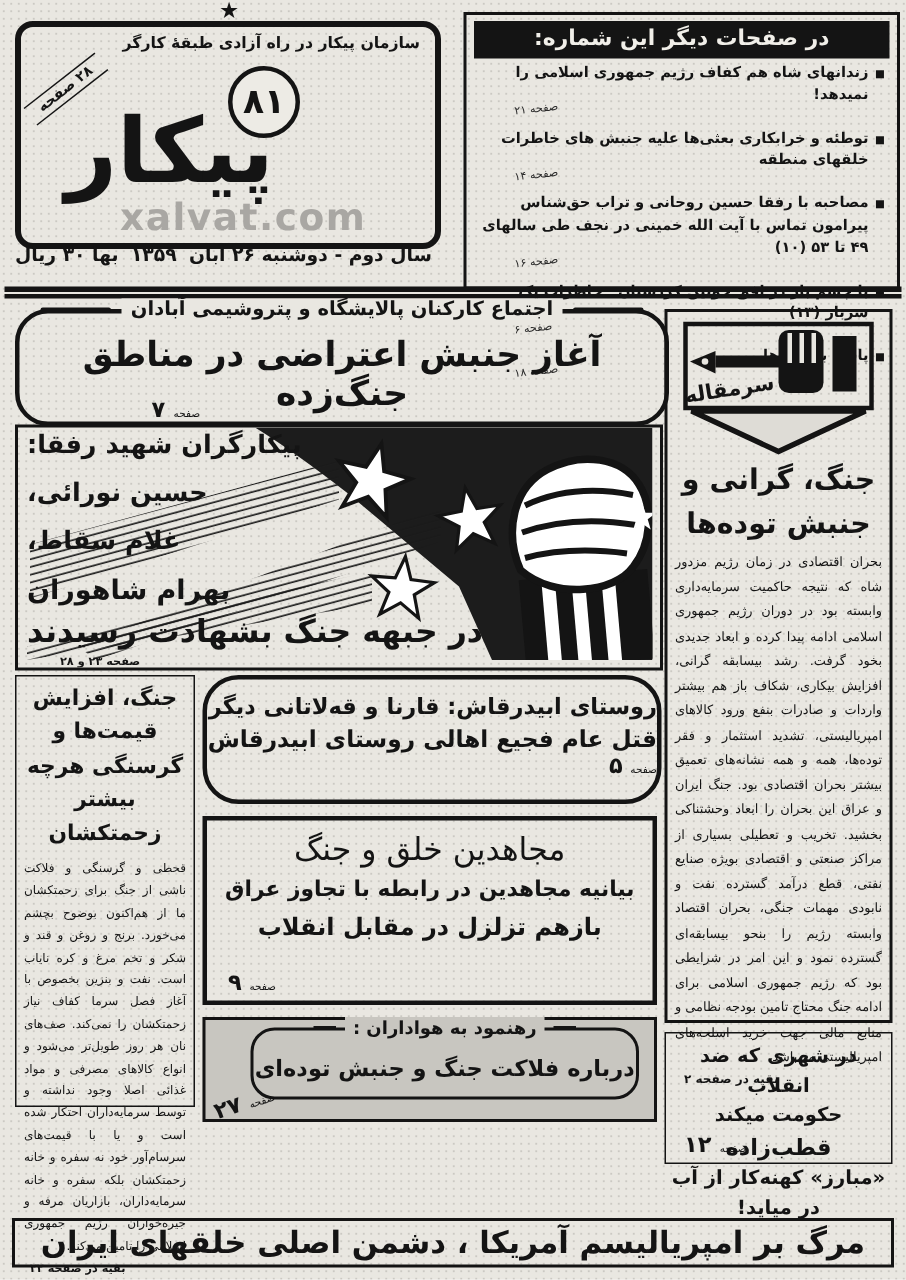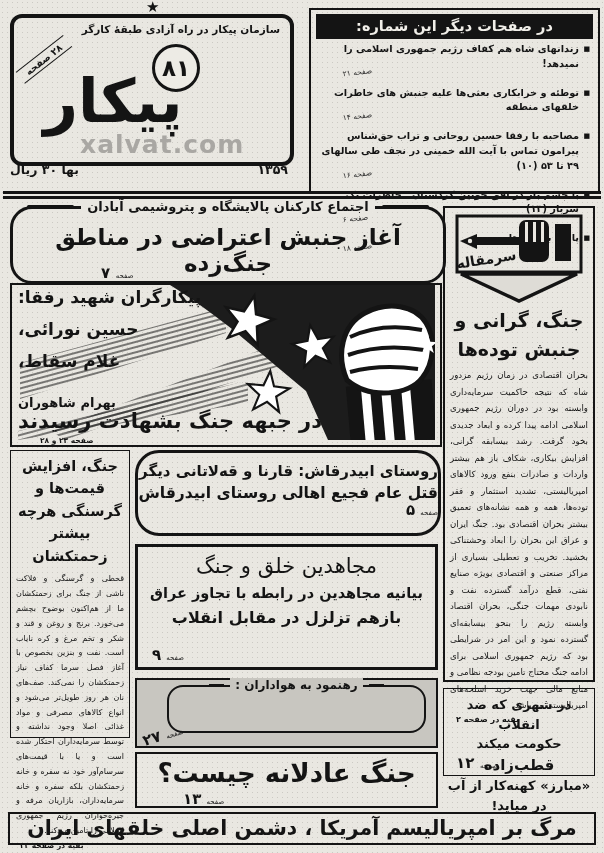--- a/index.html
+++ b/index.html
@@ -44,21 +44,21 @@
   .pg-small{font-size:7px;font-weight:normal;}
   .pg-num{font-size:15px;font-weight:bold;}
 
   
   .martyrs{left:10px;top:283px;width:428px;height:160px;border:2.5px solid #141414;overflow:hidden;}
   .martyrs svg{position:absolute;left:0;top:0;}
   .m-line{position:absolute;font-weight:bold;white-space:nowrap;}
   .m1{left:6px;top:2px;font-size:17px;}
   .m2{left:6px;top:34px;font-size:17px;}
   .m3{left:6px;top:66px;font-size:17px;}
-  .m4{left:6px;top:98px;font-size:13px;margin-top:12px;}
+  .m4{left:6px;top:98px;font-size:18px;}
   .m5{left:6px;top:124px;font-size:21px;}
   .m-page{position:absolute;left:28px;bottom:0px;font-size:7.5px;font-weight:bold;}
 
   
   .editorial{left:443px;top:206px;width:152px;height:476px;border:2px solid #141414;padding:4px 3px;box-sizing:border-box;}
   .ed-icon{display:block;margin:0 auto;}
   .ed-headline{text-align:center;font-size:19px;font-weight:bold;line-height:1.5;margin-top:2px;}
   .ed-body{font-size:8.6px;line-height:1.92;text-align:justify;padding:4px 2px 0 2px;}
   .ed-cont{font-size:8px;font-weight:bold;text-align:left;padding:1px 0 0 8px;}
 
@@ -107,20 +107,21 @@
 
   <span class="abs mast-star">★</span>
   <div class="abs masthead">
     <div class="org-line">سازمان پیکار در راه آزادی طبقهٔ کارگر</div>
     <div class="ribbon">۲۸ صفحه</div>
     <div class="issue-circle">۸۱</div>
     <div class="logo-title">پیکار</div>
     <div class="watermark">xalvat.com</div>
   </div>
   <div class="abs date-line">
+    <span>سال دوم - دوشنبه ۲۶ آبان</span>
     <span>۱۳۵۹</span>
     <span>بها ۳۰ ریال</span>
   </div>
 
   <div class="abs contents">
     <div class="contents-title">در صفحات دیگر این شماره:</div>
     <div class="c-item">
       <span class="c-sq">■</span>
       <span>زندانهای شاه هم کفاف رژیم جمهوری اسلامی را نمیدهد!</span>
       <span class="c-page">صفحه ۲۱</span>
@@ -253,30 +254,24 @@
     </div>
   </div>
 
   <div class="abs guide">
     <div class="g-inner">
       <div class="g-kicker">
         <span class="rule"></span>
         <span class="ktext">رهنمود به هواداران :</span>
         <span class="rule"></span>
       </div>
+      <div class="g-headline">درباره فلاکت جنگ و جنبش توده‌ای</div>
     </div>
     <div class="g-page">
       <span class="pg-small">صفحه</span>
       <span class="pg-num">۲۷</span>
     </div>
   </div>
 
-  <div class="abs justwar">
-    <div class="jw-headline">جنگ عادلانه چیست؟</div>
-    <div class="jw-page">
-      <span class="pg-small">صفحه</span>
-      <span class="pg-num">۱۳</span>
-    </div>
-  </div>
 
   <div class="abs bottom-banner">مرگ بر امپریالیسم آمریکا ، دشمن اصلی خلقهای ایران</div>
 
 </div>
 
 </body></html>

